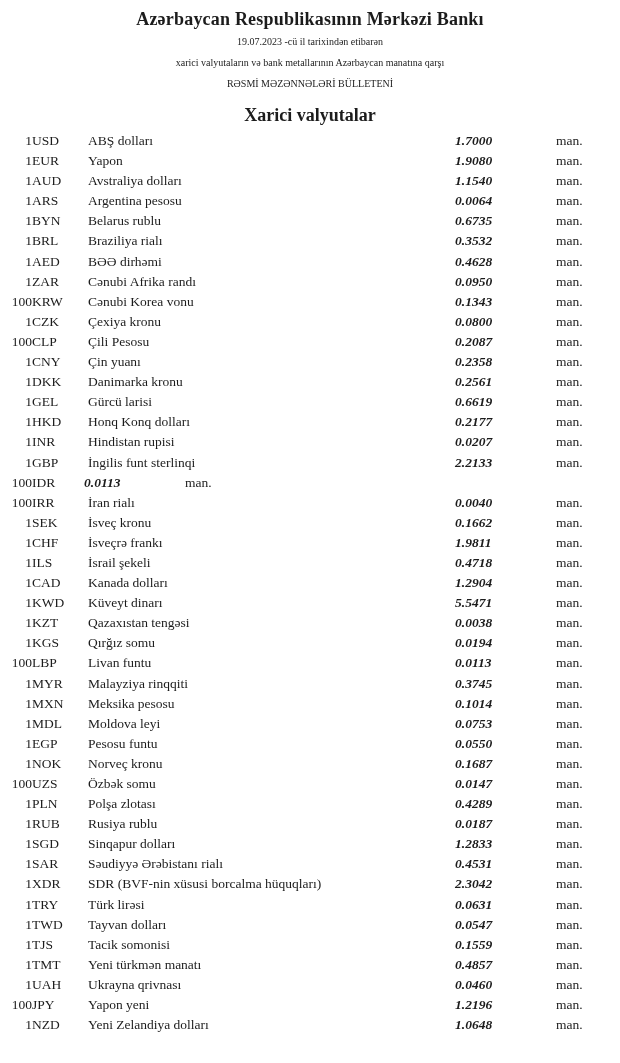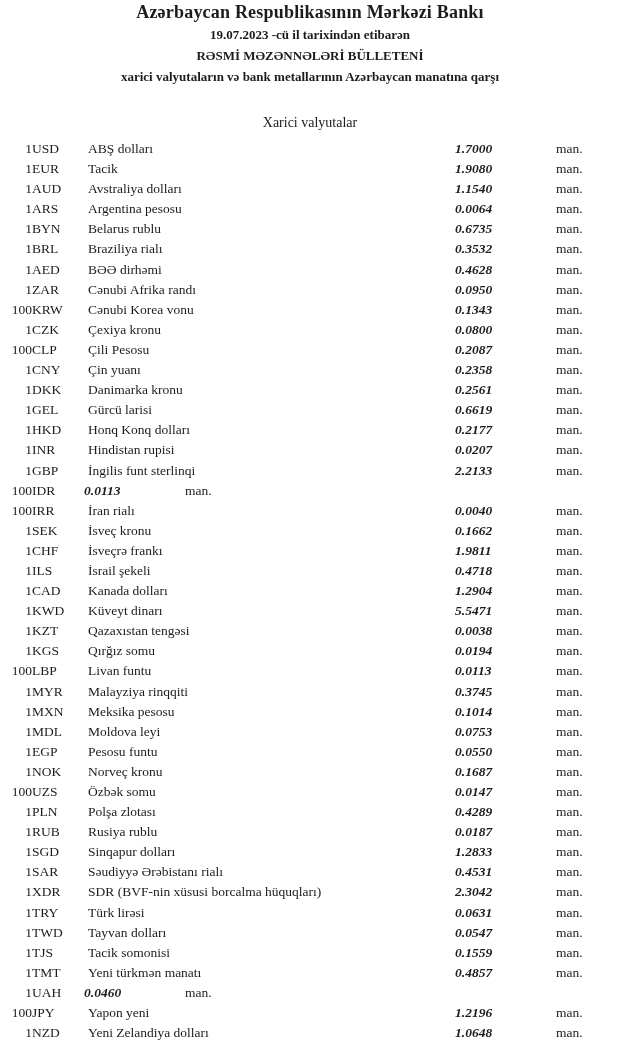--- a/index.html
+++ b/index.html
@@ -7,40 +7,40 @@
   body {
     width: 620px;
     height: 1063px;
     font-family: "Liberation Serif", "DejaVu Serif", serif;
     color: #1c1c1c;
     overflow: hidden;
   }
   .page {
     width: 620px;
     height: 1063px;
-    padding-top: 0;
+    padding-top: 7px;
     background: #ffffff;
   }
   .doc-header { text-align: center; }
   .bank-title {
     font-size: 18px;
     font-weight: bold;
     line-height: 24px;
     letter-spacing: 0.2px;
   }
   .header-line {
-    font-size: 13px;
-    font-weight: bold;
+    font-size: 10px;
+    font-weight: normal;
     line-height: 21px;
   }
   .section-title {
     text-align: center;
-    font-size: 14px;
-    font-weight: normal;
-    margin-top: 27px;
+    font-size: 18px;
+    font-weight: bold;
+    margin-top: 12px;
     line-height: 18px;
   }
   .rates-table {
     margin-top: 7px;
   }
   .row {
     display: flex;
     align-items: baseline;
     height: 20.1px;
     font-size: 13.5px;
@@ -75,39 +75,39 @@
   }
 </style>
 </head>
 <body>
 
 <div class="page">
 
   <div class="doc-header">
     <div class="bank-title">Azərbaycan Respublikasının Mərkəzi Bankı</div>
     <div class="header-line">19.07.2023 -cü il tarixindən etibarən</div>
+    <div class="header-line">xarici valyutaların və bank metallarının Azərbaycan manatına qarşı</div>
     <div class="header-line">RƏSMİ MƏZƏNNƏLƏRİ BÜLLETENİ</div>
-    <div class="header-line">xarici valyutaların və bank metallarının Azərbaycan manatına qarşı</div>
   </div>
 
   <div class="section-title">Xarici valyutalar</div>
 
   <div class="rates-table">
     <div class="row">
       <span class="nominal">1</span>
       <span class="code">USD</span>
       <span class="name">ABŞ dolları</span>
       <span class="rate">1.7000</span>
       <span class="unit">man.</span>
     </div>
 
     <div class="row">
       <span class="nominal">1</span>
       <span class="code">EUR</span>
-      <span class="name">Tacik</span>
+      <span class="name">Yapon</span>
       <span class="rate">1.9080</span>
       <span class="unit">man.</span>
     </div>
 
     <div class="row">
       <span class="nominal">1</span>
       <span class="code">AUD</span>
       <span class="name">Avstraliya dolları</span>
       <span class="rate">1.1540</span>
       <span class="unit">man.</span>
@@ -420,20 +420,21 @@
       <span class="nominal">1</span>
       <span class="code">TMT</span>
       <span class="name">Yeni türkmən manatı</span>
       <span class="rate">0.4857</span>
       <span class="unit">man.</span>
     </div>
 
     <div class="row">
       <span class="nominal">1</span>
       <span class="code">UAH</span>
+      <span class="name">Ukrayna qrivnası</span>
       <span class="rate">0.0460</span>
       <span class="unit">man.</span>
     </div>
 
     <div class="row">
       <span class="nominal">100</span>
       <span class="code">JPY</span>
       <span class="name">Yapon yeni</span>
       <span class="rate">1.2196</span>
       <span class="unit">man.</span>

